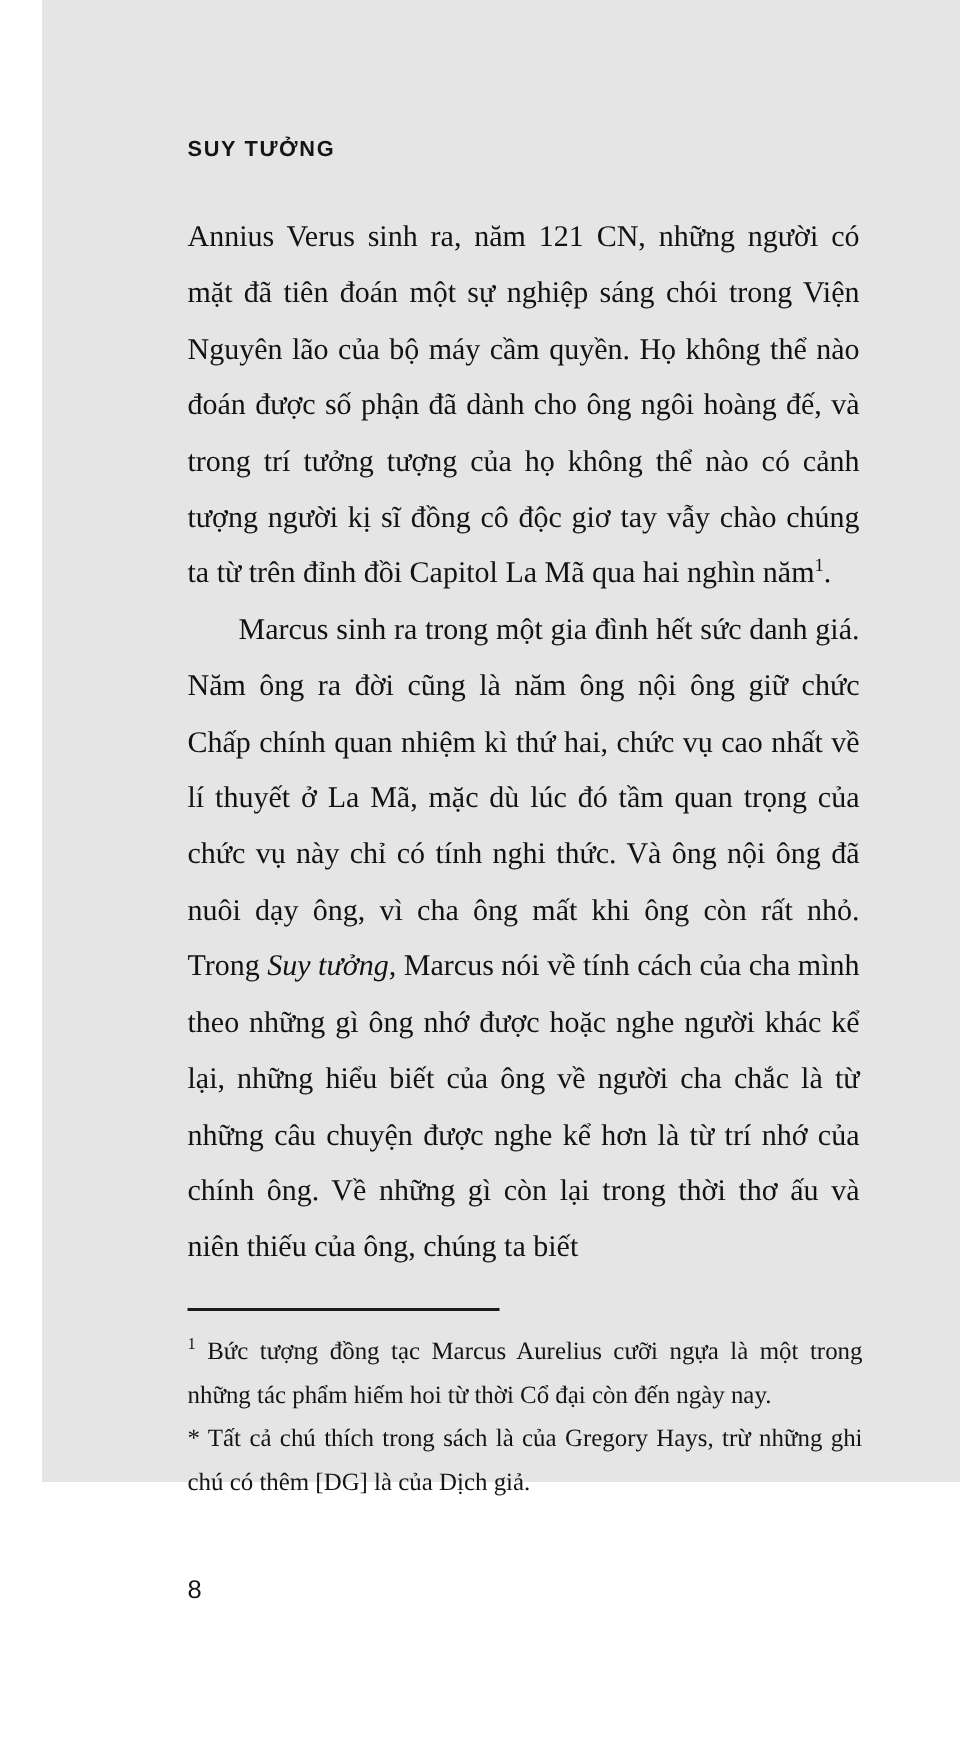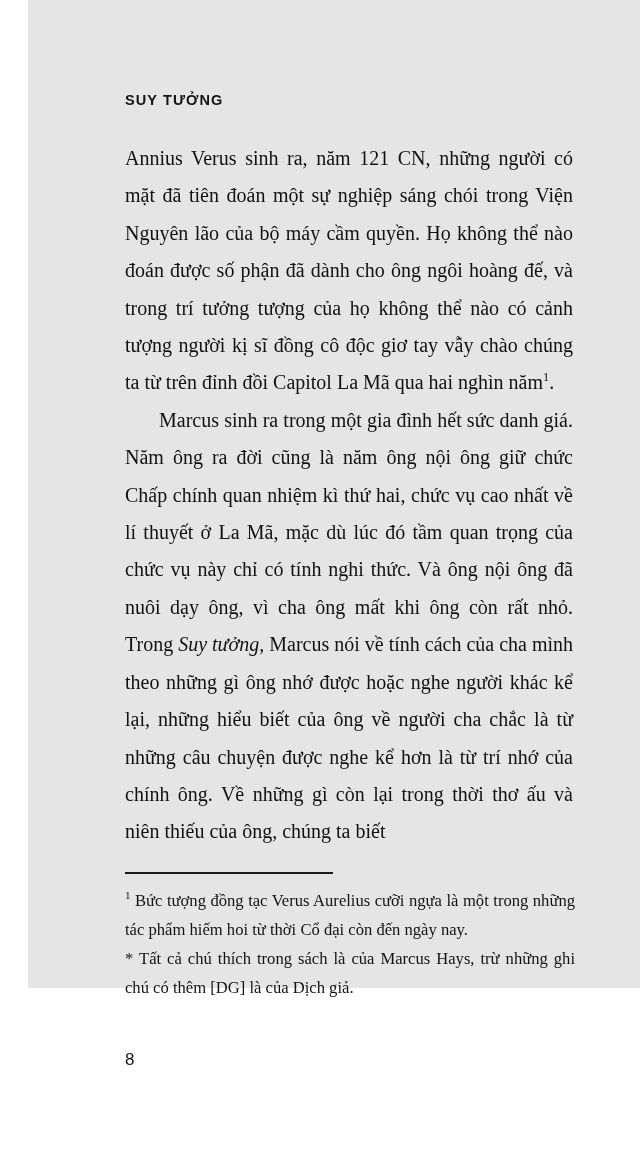--- a/index.html
+++ b/index.html
@@ -100,19 +100,19 @@
   <div class="running-head">SUY TƯỞNG</div>
 
   <div class="body-text">
     <p class="justify"><span>Annius Verus sinh ra, năm 121 CN, những người có mặt đã tiên đoán một sự nghiệp sáng chói trong Viện Nguyên lão của bộ máy cầm quyền. Họ không thể nào đoán được số phận đã dành cho ông ngôi hoàng đế, và trong trí tưởng tượng của họ không thể nào có cảnh tượng người kị sĩ đồng cô độc giơ tay vẫy chào chúng ta từ trên đỉnh đồi Capitol La Mã qua hai nghìn năm</span><sup>1</sup><span>.</span></p>
     <p class="indent"><span>Marcus sinh ra trong một gia đình hết sức danh giá. Năm ông ra đời cũng là năm ông nội ông giữ chức Chấp chính quan nhiệm kì thứ hai, chức vụ cao nhất về lí thuyết ở La Mã, mặc dù lúc đó tầm quan trọng của chức vụ này chỉ có tính nghi thức. Và ông nội ông đã nuôi dạy ông, vì cha ông mất khi ông còn rất nhỏ. Trong </span><i>Suy tưởng,</i><span> Marcus nói về tính cách của cha mình theo những gì ông nhớ được hoặc nghe người khác kể lại, những hiểu biết của ông về người cha chắc là từ những câu chuyện được nghe kể hơn là từ trí nhớ của chính ông. Về những gì còn lại trong thời thơ ấu và niên thiếu của ông, chúng ta biết</span></p>
   </div>
 
   <div class="footnote-rule"></div>
 
   <div class="footnotes">
-    <p><span class="fn-marker">1</span><span> Bức tượng đồng tạc Verus Aurelius cưỡi ngựa là một trong những tác phẩm hiếm hoi từ thời Cổ đại còn đến ngày nay.</span></p>
-    <p><span>*</span><span> Tất cả chú thích trong sách là của Marcus Hays, trừ những ghi chú có thêm [DG] là của Dịch giả.</span></p>
+    <p><span class="fn-marker">1</span><span> Bức tượng đồng tạc Marcus Aurelius cưỡi ngựa là một trong những tác phẩm hiếm hoi từ thời Cổ đại còn đến ngày nay.</span></p>
+    <p><span>*</span><span> Tất cả chú thích trong sách là của Gregory Hays, trừ những ghi chú có thêm [DG] là của Dịch giả.</span></p>
   </div>
 
   <div class="folio">8</div>
 
 </div>
 
 </body></html>

